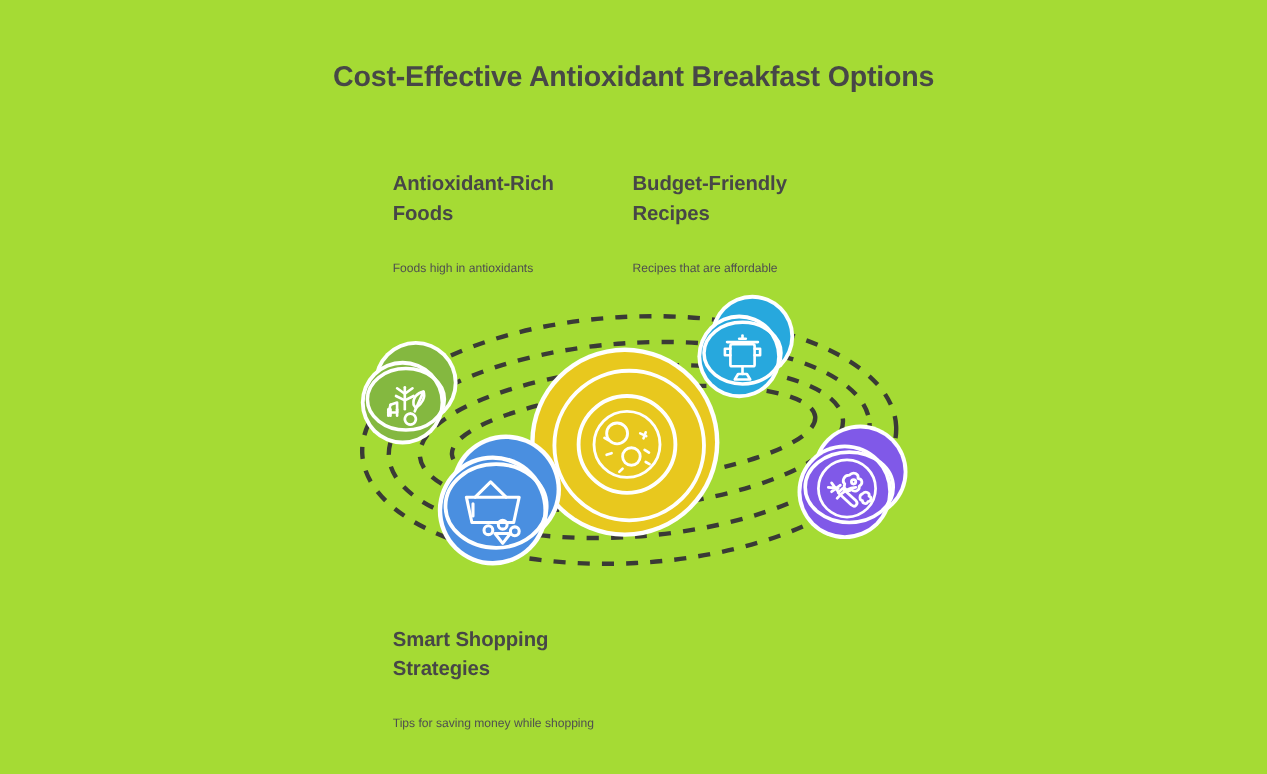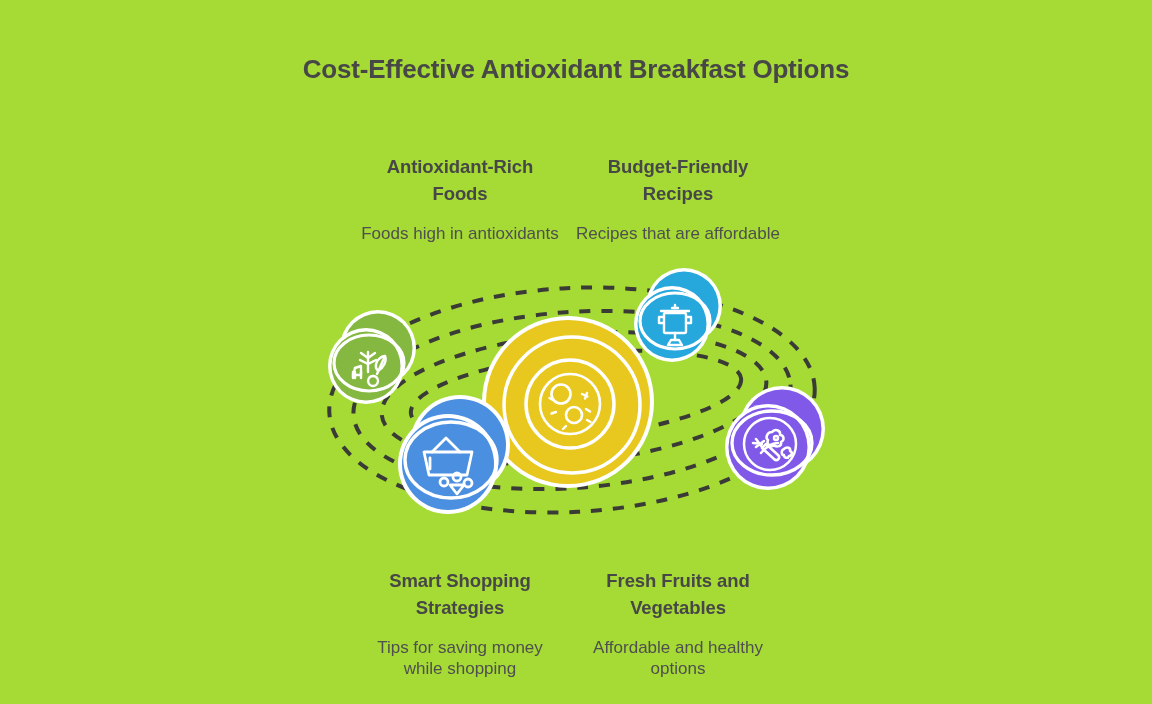--- a/index.html
+++ b/index.html
@@ -33,32 +33,31 @@
     font-weight: bold;
     line-height: 34px;
     color: #474747;
     letter-spacing: -0.2px;
   }
 
   
   .label-block {
     position: absolute;
     width: 206px;
-    text-align: center;
   }
   .label-block .lb-title {
     font-size: 18.5px;
     font-weight: bold;
     line-height: 27px;
     color: #474747;
     letter-spacing: -0.1px;
   }
   .label-block .lb-desc {
-    margin-top: 16px;
-    font-size: 17px;
+    margin-top: 27px;
+    font-size: 11px;
     font-weight: normal;
     line-height: 21px;
     color: #4f4f4f;
   }
 
   .lb-tl { left: 357px; top: 153px; }
   .lb-tr { left: 575px; top: 153px; }
   .lb-bl { left: 357px; top: 567px; }
   .lb-br { left: 575px; top: 567px; }
 
@@ -92,24 +91,20 @@
   <div class="label-block lb-bl">
     <div class="lb-title">Smart Shopping Strategies</div>
     <div class="lb-desc">Tips for saving money while shopping</div>
   </div>
 
   <div class="label-block lb-tr">
     <div class="lb-title">Budget-Friendly Recipes</div>
     <div class="lb-desc">Recipes that are affordable</div>
   </div>
 
-  <div class="label-block lb-br">
-    <div class="lb-title">Fresh Fruits and Vegetables</div>
-    <div class="lb-desc">Affordable and healthy options</div>
-  </div>
 
   <div id="diagram">
     <svg viewBox="0 0 512 260" xmlns="http://www.w3.org/2000/svg">
 
       <g fill="none" stroke="#3a3a36" stroke-width="4" stroke-linecap="butt" stroke-dasharray="11 11">
         <ellipse cx="252" cy="128" rx="243" ry="112" transform="rotate(-3 252 128)"></ellipse>
         <ellipse cx="252" cy="128" rx="219" ry="88" transform="rotate(-4 252 128)"></ellipse>
         <ellipse cx="254" cy="126" rx="193" ry="64" transform="rotate(-5 254 126)"></ellipse>
         <ellipse cx="256" cy="124" rx="166" ry="42" transform="rotate(-6 256 124)"></ellipse>
       </g>

